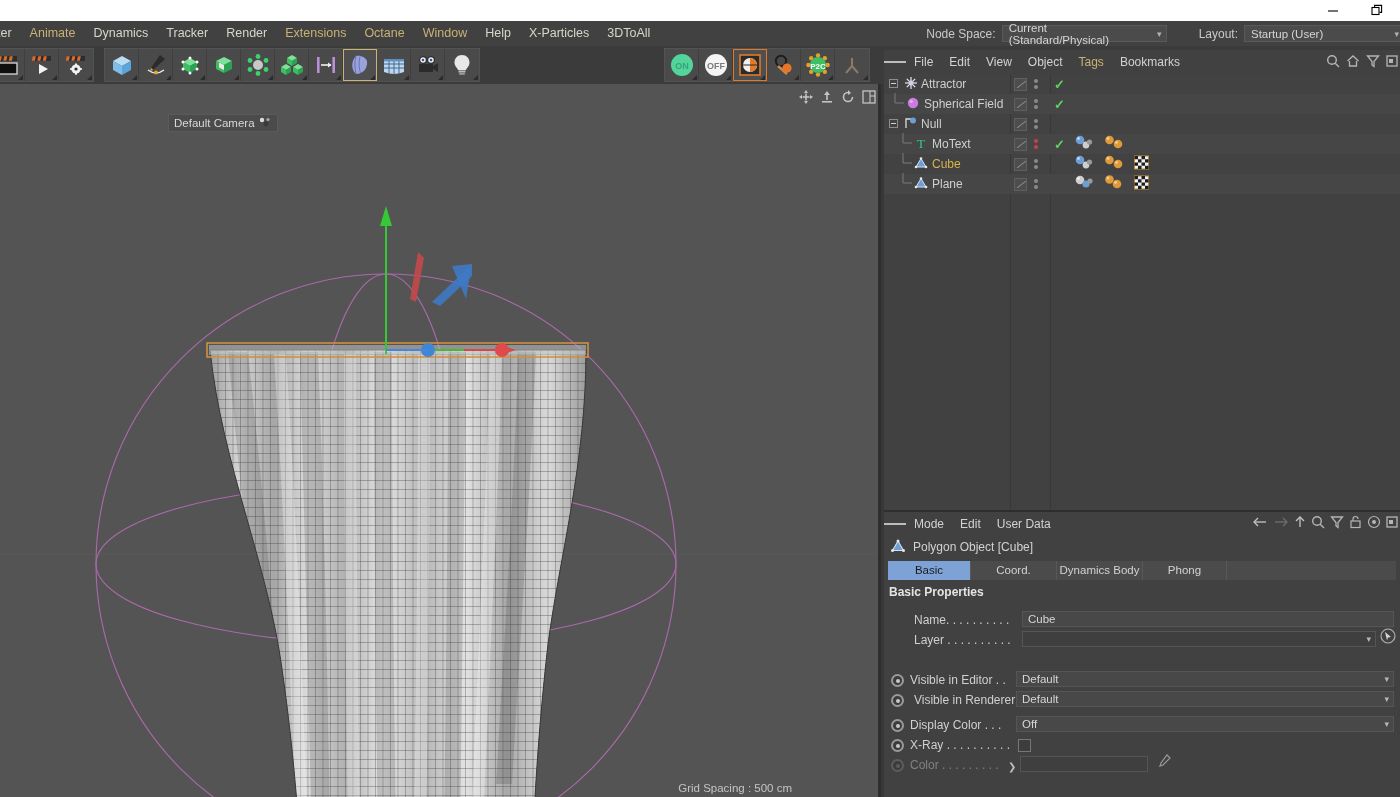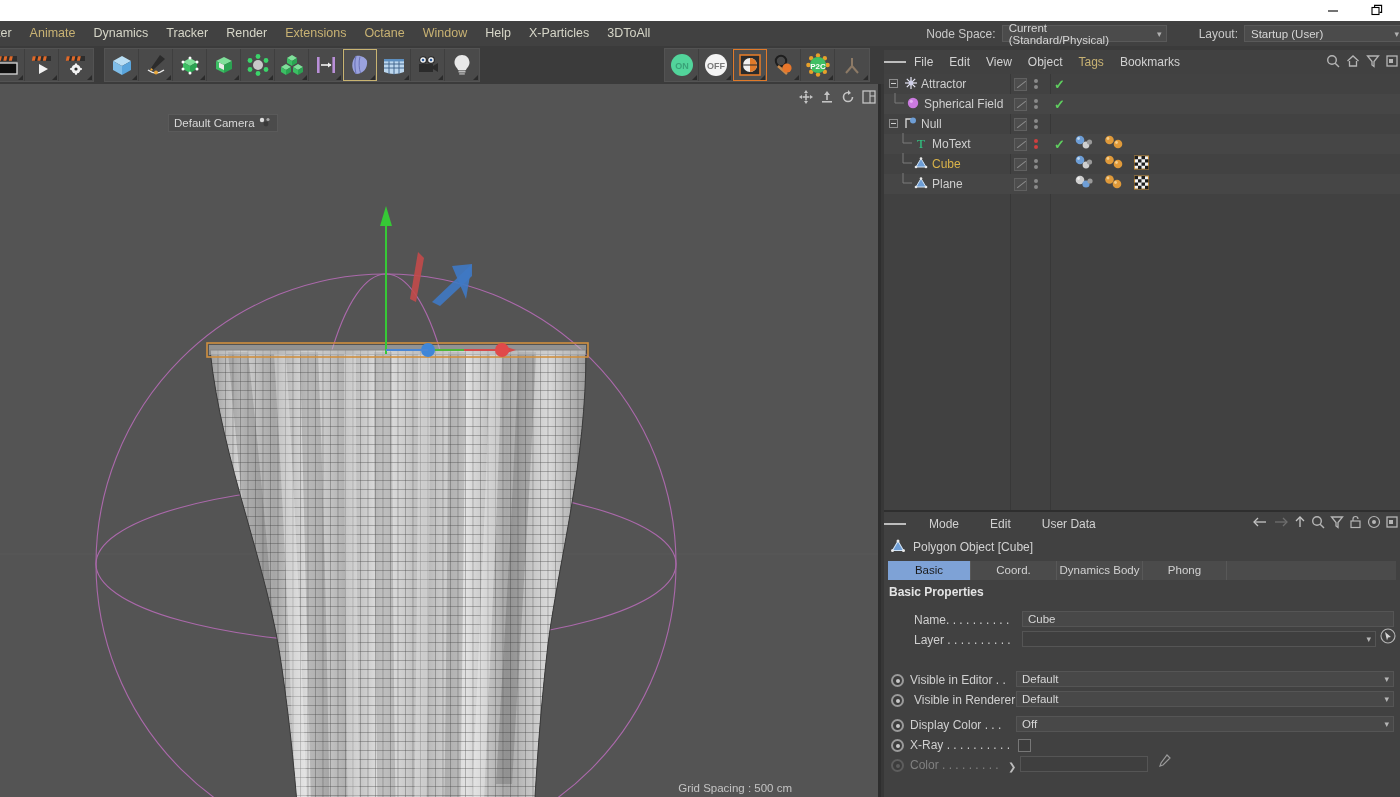--- a/index.html
+++ b/index.html
@@ -123,21 +123,21 @@
   .dot{ width:4px;height:4px;border-radius:50%;background:#8a8a8a;}
   .dot.red{ background:#d04040;}
   .checkmark{ color:#5fcf5f; font-size:13px; line-height:1; font-weight:bold;}
 
   
   .am{
     position:absolute; top:512px; left:884px; width:516px; height:285px;
     background:#414141;
   }
   .am-sep{ position:absolute; top:510px; left:884px; width:516px; height:2px; background:#2e2e2e;}
-  .am-menubar{ height:23px; display:flex; align-items:center; position:relative; background:#414141;gap:15px;}
+  .am-menubar{ height:23px; display:flex; align-items:center; position:relative; background:#414141;}
   .am-icons{ position:absolute; right:2px; top:0; height:23px; display:flex; align-items:center; gap:5px;}
   .am-objline{ height:24px; display:flex; align-items:center; gap:7px; padding-left:6px; font-size:12px; color:#d2d2d2;}
   .am-tabs{ display:flex; height:19px; margin:2px 4px 0 4px; background:#4b4b4b;}
   .am-tab{
     height:19px; line-height:19px; text-align:center; font-size:11.5px; color:#d2d2d2;
     background:#4b4b4b; border-right:1px solid #585858; padding:0 10px;
   }
   .am-tab.active{ background:#7ea2d6; color:#1b1b1b;}
   .am-section{
     font-size:12px; font-weight:bold; color:#e4e4e4; padding:5px 0 4px 5px;

